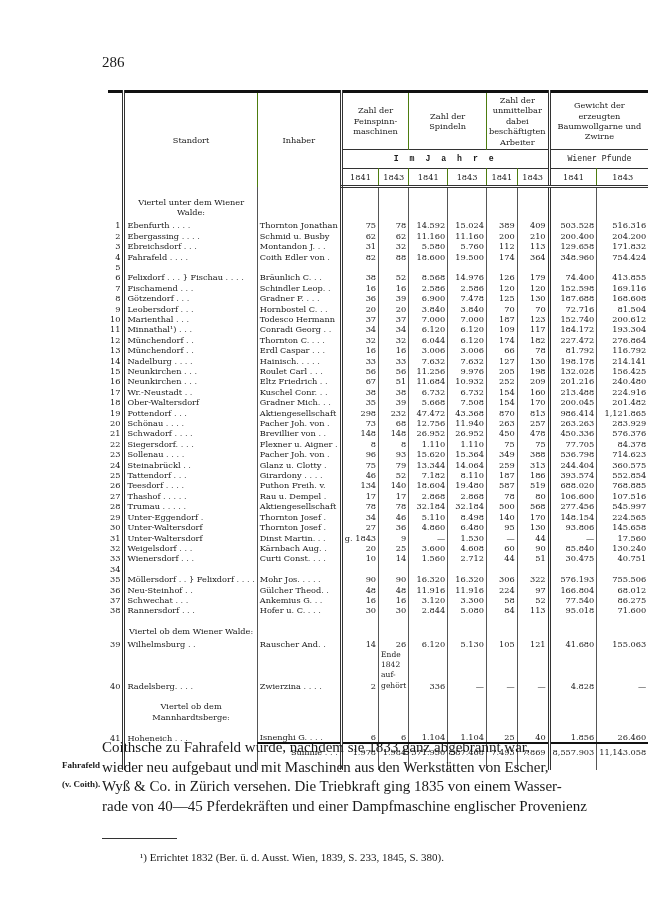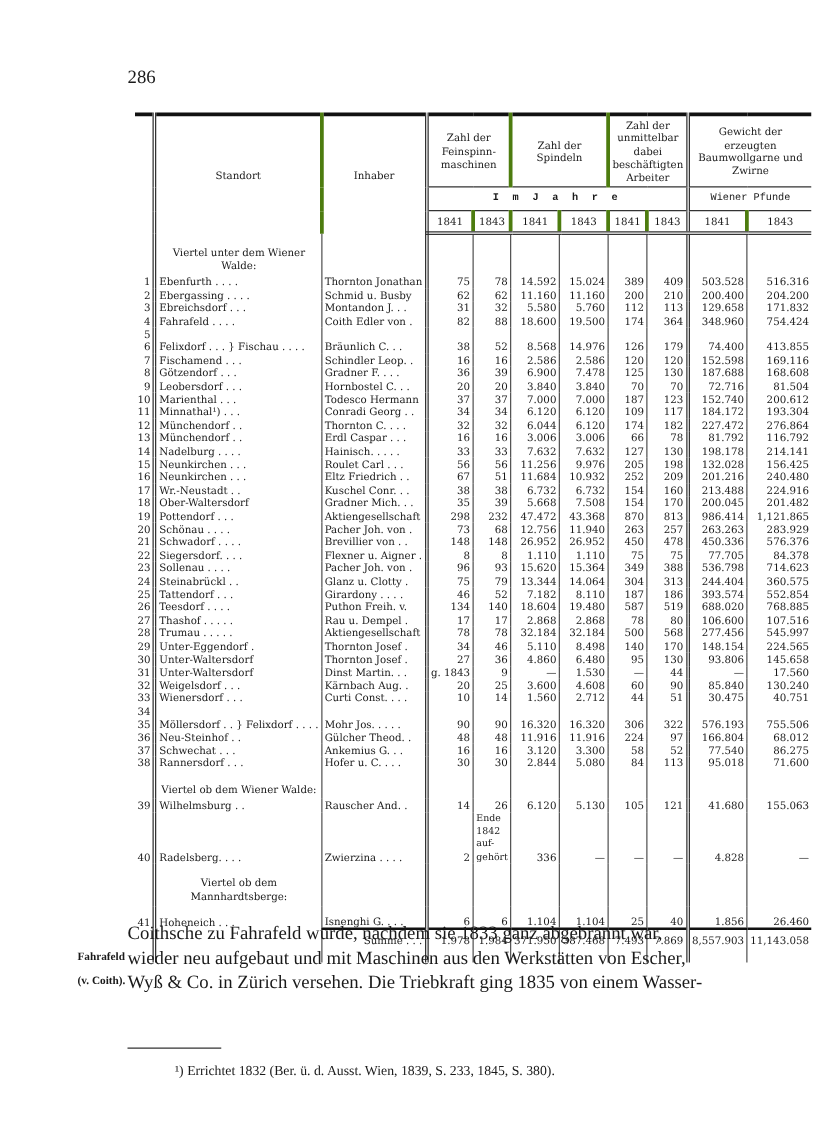--- a/index.html
+++ b/index.html
@@ -3,21 +3,21 @@
 <meta charset="utf-8">
 <style>
   html,body{margin:0;padding:0;background:#ffffff;}
   body{width:660px;height:915px;position:relative;overflow:hidden;font-family:"DejaVu Serif","Liberation Serif",serif;color:#1a1a1a;}
   .page-num{position:absolute;left:102px;top:54px;font-size:15px;font-family:"Liberation Serif",serif;}
   .tbl-wrap{position:absolute;left:108px;top:90px;width:490px;}
   table{border-collapse:collapse;width:490px;font-size:8.2px;line-height:10.4px;font-family:"DejaVu Serif",serif;}
   td,th{padding:0 2px;vertical-align:bottom;}
   th{font-weight:normal;text-align:center;vertical-align:middle;}
   .top-rule{border-top:3px solid #111;}
-  .hdr th{border-left:3px solid #4d7c0f;}
+  .hdr th{border-left:1px solid #4d7c0f;}
   .numc{text-align:right;border-left:1px solid #555;white-space:nowrap;}
   .dbl{border-left:3px double #333 !important;}
   .idx{width:12px;text-align:right;padding-right:2px;}
   .place{border-left:3px double #333;white-space:nowrap;width:95px;}
   .owner{border-left:1px solid #555;white-space:nowrap;width:82px;}
   .hdr-bottom td,.hdr-bottom th{border-bottom:3px double #333;margin-top:40px;}
   .section td.place{text-align:center;padding-top:10px;}
   .sum td{border-top:2px solid #111;}
   .para{position:absolute;left:102px;top:738px;width:500px;font-family:"Liberation Serif",serif;font-size:15px;line-height:19.6px;text-align:justify;}
   .marg{position:absolute;left:62px;font-size:9px;font-family:"Liberation Serif",serif;font-weight:bold;}
@@ -359,21 +359,21 @@
           <td class="numc">714.623</td>
         </tr>
         <tr>
           <td class="idx">24</td>
           <td class="place">Steinabrückl . .</td>
           <td class="owner">Glanz u. Clotty .</td>
           <td class="numc dbl">75</td>
           <td class="numc">79</td>
           <td class="numc">13.344</td>
           <td class="numc">14.064</td>
-          <td class="numc">304</td>
+          <td class="numc">259</td>
           <td class="numc">313</td>
           <td class="numc dbl">244.404</td>
           <td class="numc">360.575</td>
         </tr>
         <tr>
           <td class="idx">25</td>
           <td class="place">Tattendorf . . .</td>
           <td class="owner">Girardony . . . .</td>
           <td class="numc dbl">46</td>
           <td class="numc">52</td>
@@ -634,16 +634,17 @@
       </tbody>
   </table>
 </div>
 
 <div class="marg" style="top:760px;">Fahrafeld</div>
 <div class="marg" style="top:779px;">(v. Coith).</div>
 <div class="para">
   <div>Coithsche zu Fahrafeld wurde, nachdem sie 1833 ganz abgebrannt war,</div>
   <div>wieder neu aufgebaut und mit Maschinen aus den Werkstätten von Escher,</div>
   <div>Wyß &amp; Co. in Zürich versehen. Die Triebkraft ging 1835 von einem Wasser-</div>
+  <div>rade von 40—45 Pferdekräften und einer Dampfmaschine englischer Provenienz</div>
 </div>
 
 <div class="fn-rule"></div>
 <div class="footnote">¹) Errichtet 1832 (Ber. ü. d. Ausst. Wien, 1839, S. 233, 1845, S. 380).</div>
 
 </body></html>

